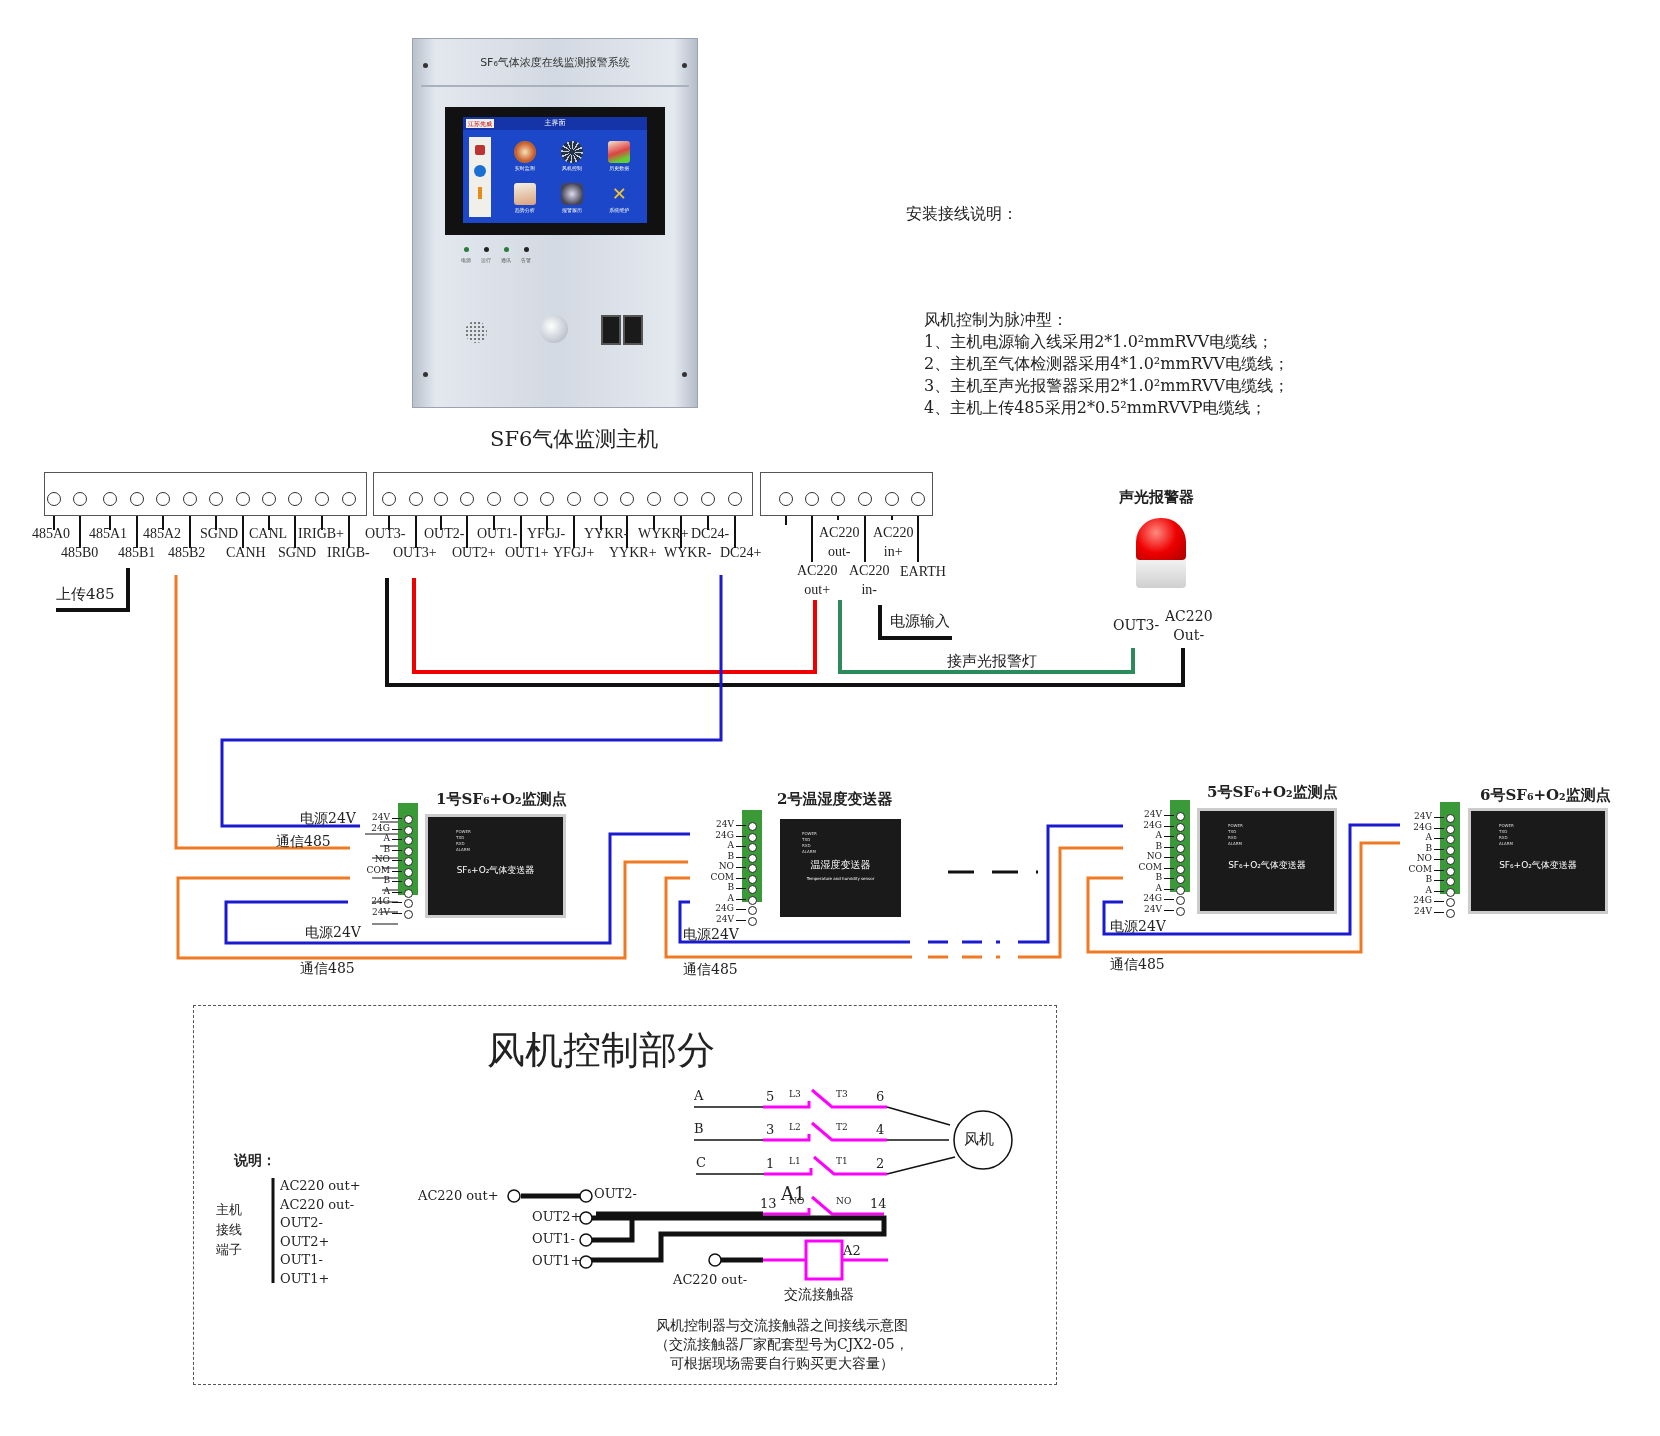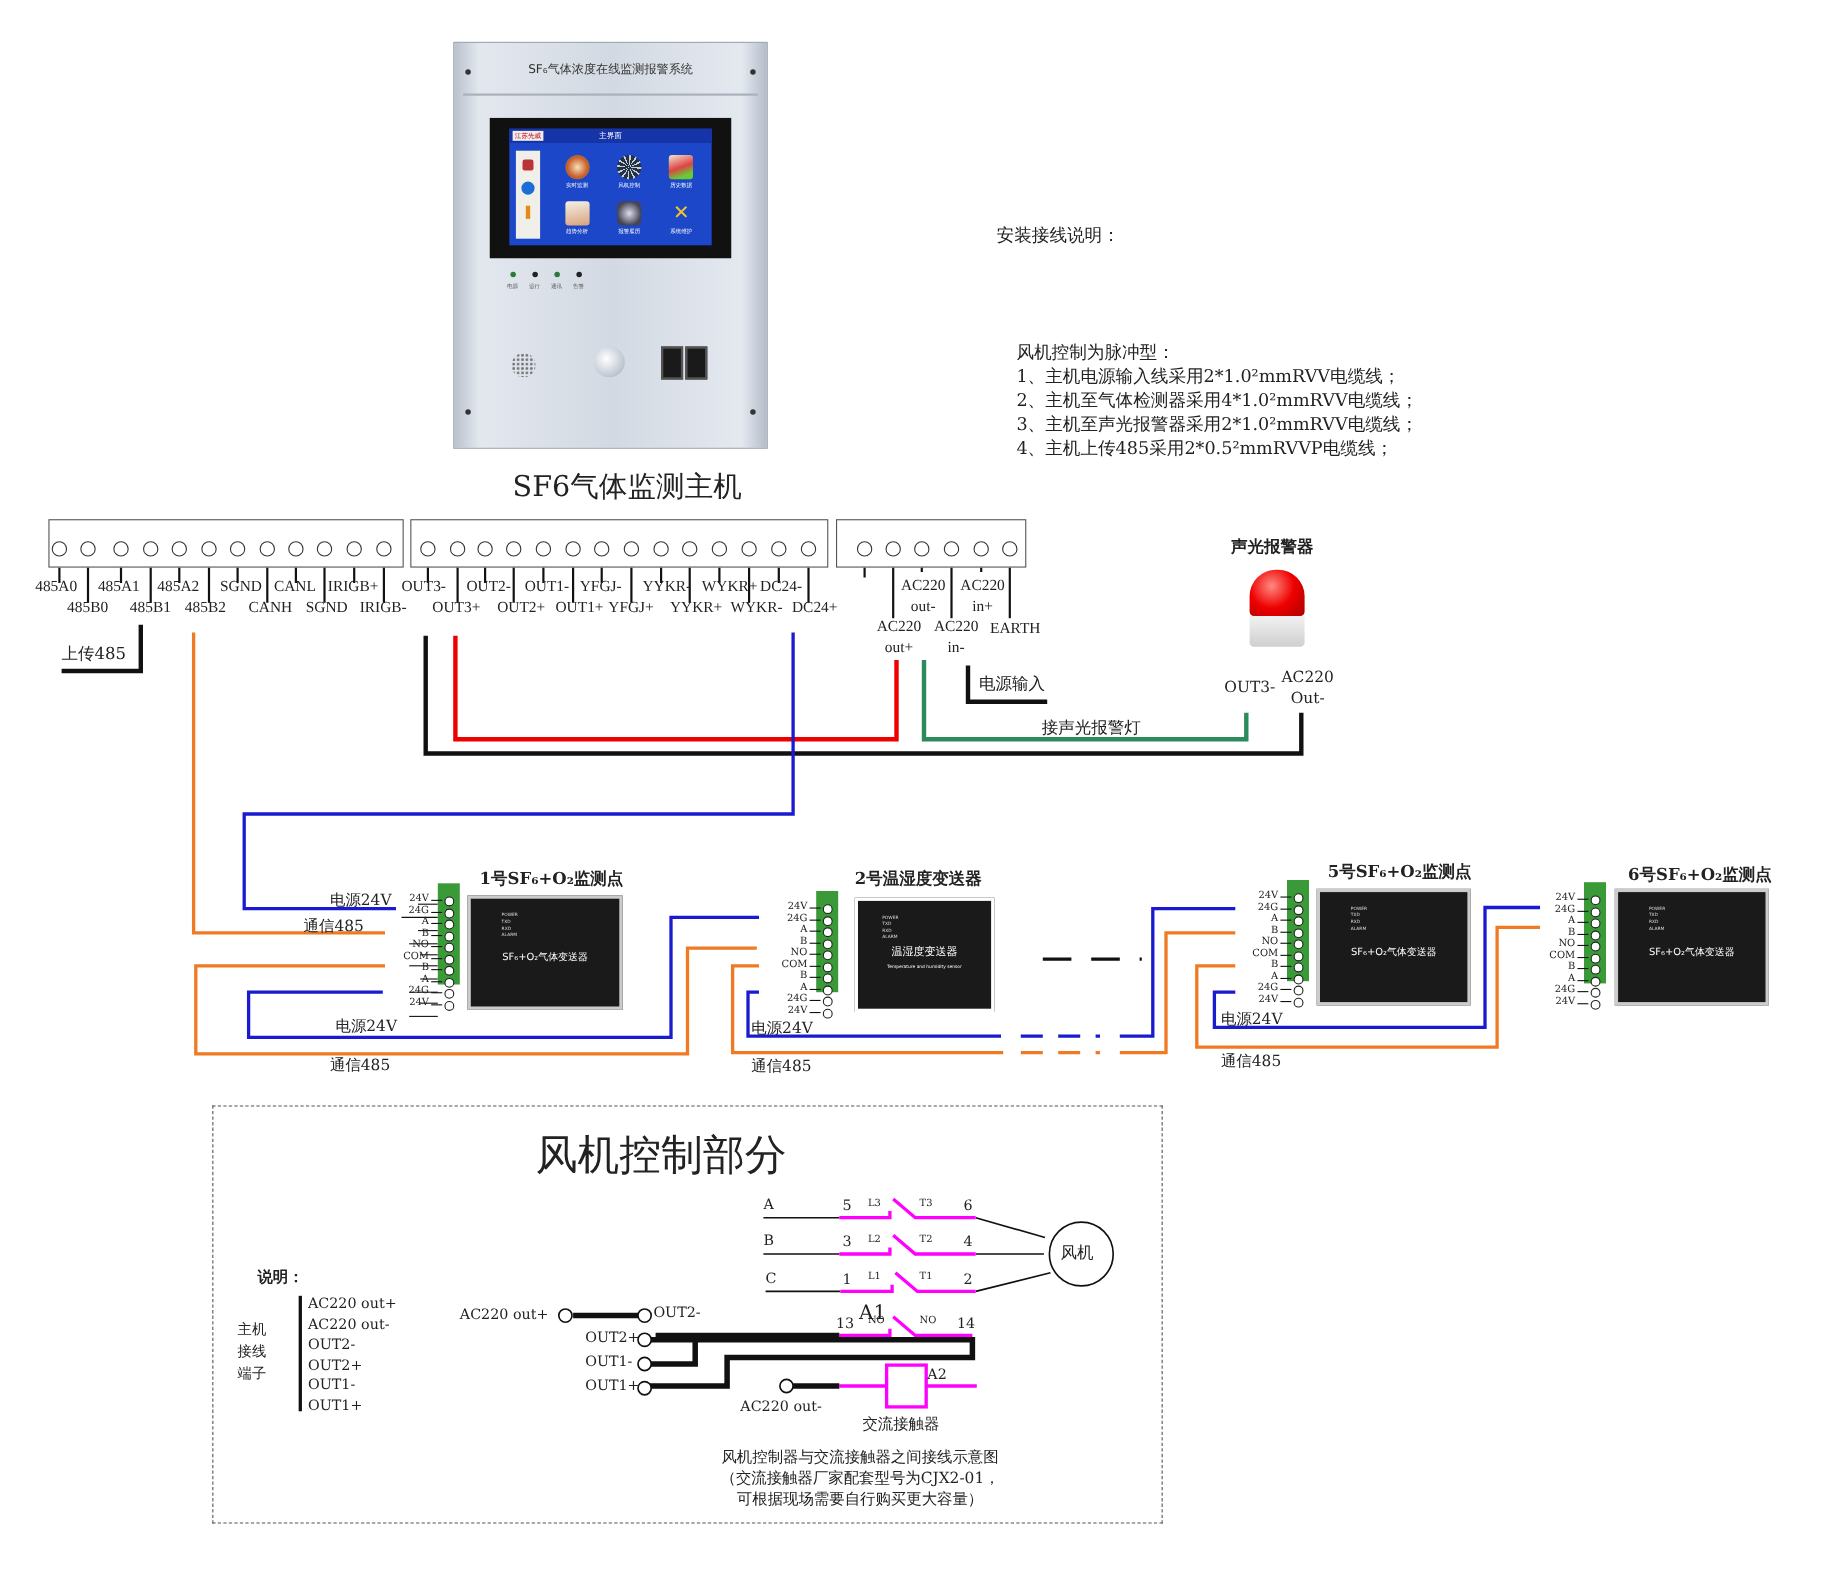--- a/index.html
+++ b/index.html
@@ -92,21 +92,21 @@
   <div class="led" style="left:111px;top:208px;background:#222"></div>
   <div class="ledlbl" style="left:48px;top:218px">电源</div>
   <div class="ledlbl" style="left:68px;top:218px">运行</div>
   <div class="ledlbl" style="left:88px;top:218px">通讯</div>
   <div class="ledlbl" style="left:108px;top:218px">告警</div>
   <div class="speaker"></div>
   <div class="knob"></div>
   <div class="switch" style="left:188px"></div>
   <div class="switch" style="left:210px"></div>
 </div>
-<div class="t" style="left:466px;top:425px;font-size:26px">SF6气体监测主机</div>
+<div class="t" style="left:490px;top:425px;font-size:21px">SF6气体监测主机</div>
 
 <div class="t" style="left:906px;top:202px;font-size:16px;line-height:23px">
   <div>安装接线说明：</div>
 </div>
 <div class="t" style="left:924px;top:309px;font-size:16px;line-height:22px">
   <div>风机控制为脉冲型：</div>
   <div>1、主机电源输入线采用2*1.0²mmRVV电缆线；</div>
   <div>2、主机至气体检测器采用4*1.0²mmRVV电缆线；</div>
   <div>3、主机至声光报警器采用2*1.0²mmRVV电缆线；</div>
   <div>4、主机上传485采用2*0.5²mmRVVP电缆线；</div>
@@ -556,15 +556,15 @@
 <div class="t" style="left:594px;top:1186px;font-size:13px">OUT2-</div>
 <div class="t" style="left:532px;top:1209px;font-size:13px">OUT2+</div>
 <div class="t" style="left:532px;top:1231px;font-size:13px">OUT1-</div>
 <div class="t" style="left:532px;top:1253px;font-size:13px">OUT1+</div>
 <div class="t" style="left:673px;top:1272px;font-size:13px">AC220 out-</div>
 <div class="t" style="left:781px;top:1183px;font-size:18px">A1</div>
 <div class="t" style="left:843px;top:1243px;font-size:13px">A2</div>
 <div class="t" style="left:784px;top:1286px;font-size:14px">交流接触器</div>
 <div class="t" style="left:655px;top:1316px;font-size:14px;line-height:19px;text-align:center">
   <div>风机控制器与交流接触器之间接线示意图</div>
-  <div>（交流接触器厂家配套型号为CJX2-01，</div>
+  <div>（交流接触器厂家配套型号为CJX2-05，</div>
   <div>可根据现场需要自行购买更大容量）</div>
 </div>
 
 </body></html>

